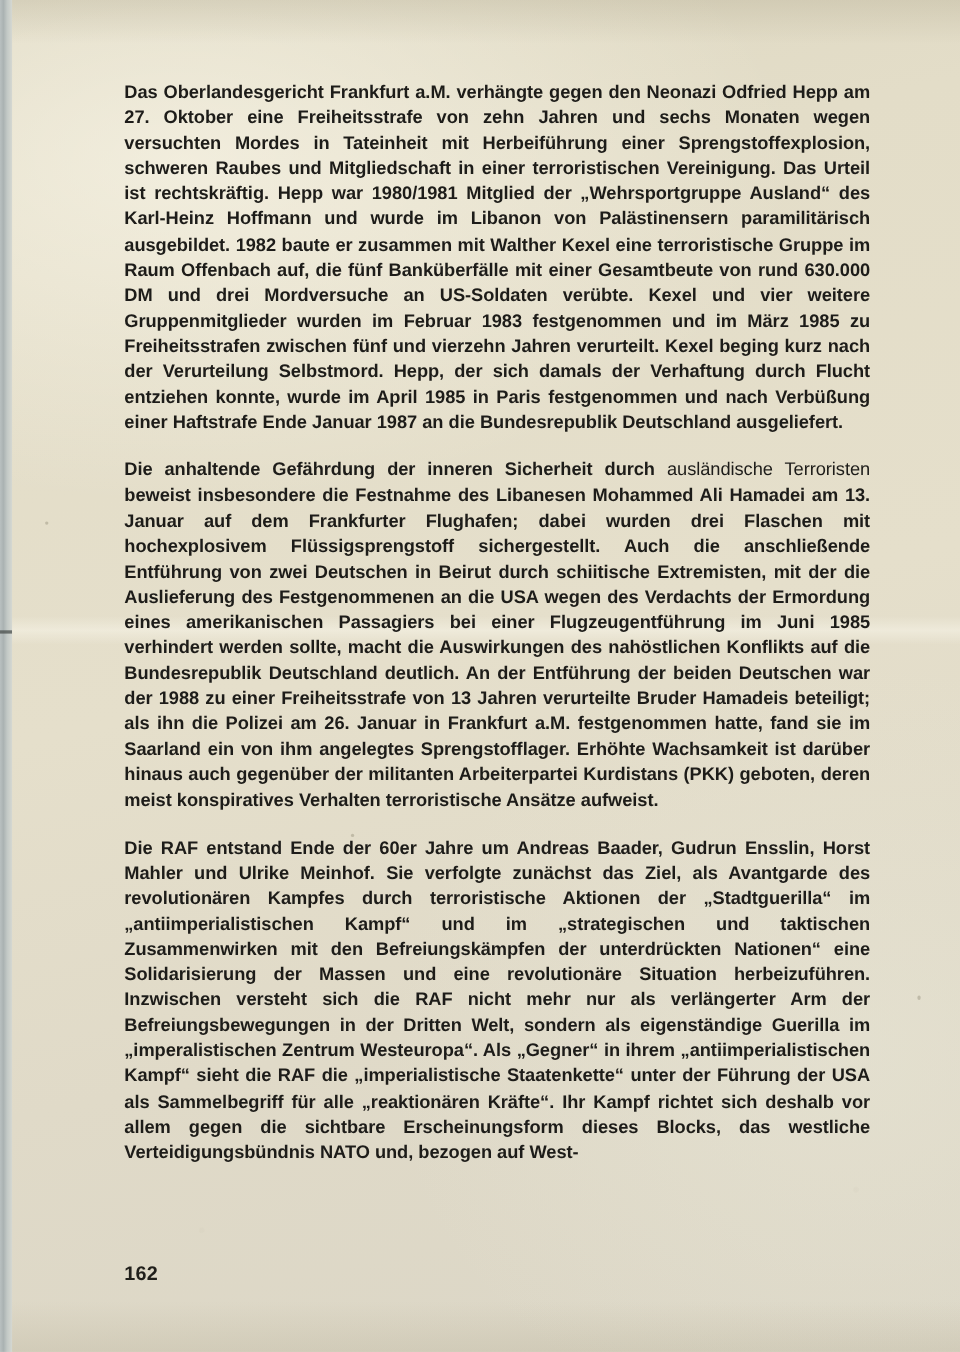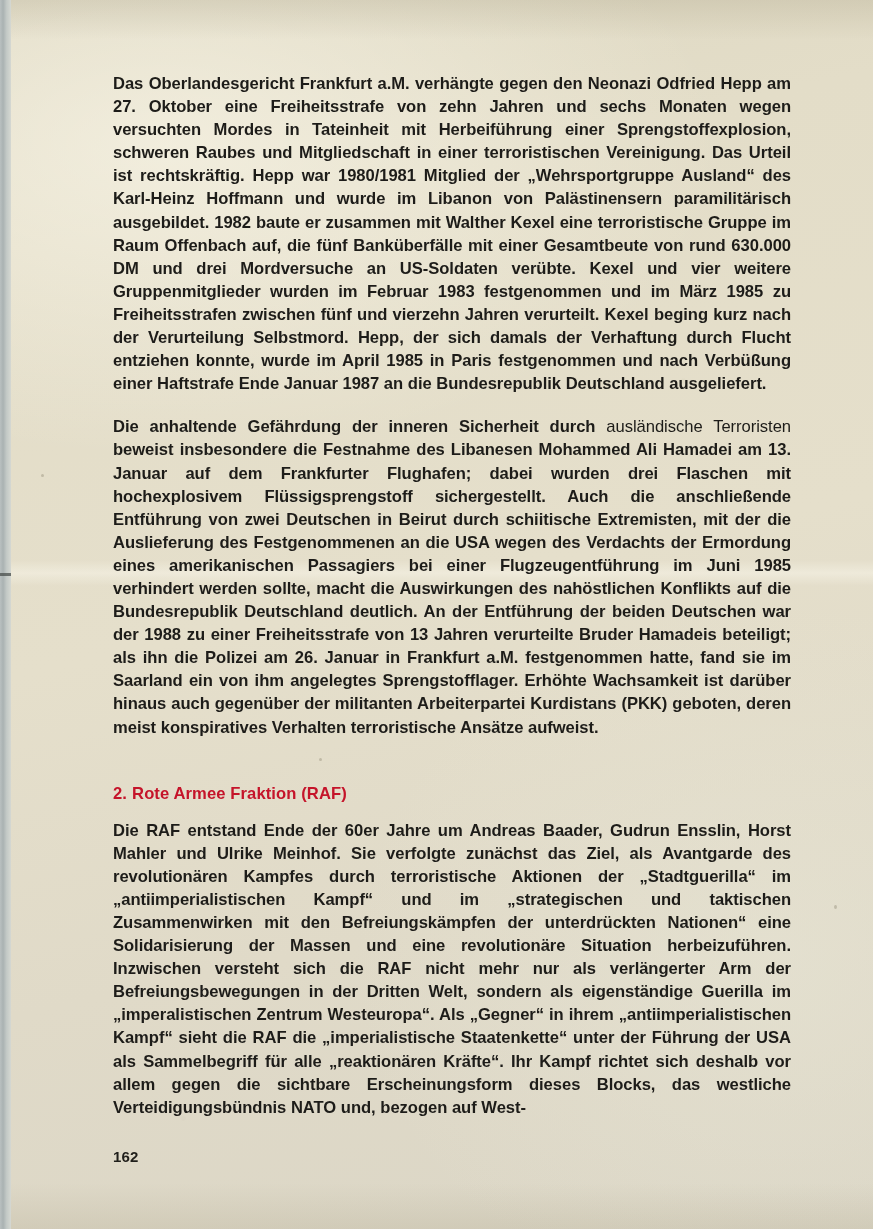--- a/index.html
+++ b/index.html
@@ -137,21 +137,21 @@
   .section-head .num {
     font-weight: 600;
     color: #c5142a;
     margin-right: 5px;
   }
 
   .folio {
     position: absolute;
     left: 102px;
     top: 1148px;
-    font-size: 15px;
+    font-size: 18px;
     font-weight: 700;
     color: #201f1b;
     letter-spacing: .2px;
   }
 
   
   .speck {
     position: absolute;
     background: rgba(120,114,95,.33);
     border-radius: 50%;
@@ -178,21 +178,20 @@
     <div class="speck" style="left:742px;top:224px;width:2px;height:2px;"></div>
     <div class="speck" style="left:823px;top:905px;width:3px;height:4px;"></div>
     <div class="speck" style="left:30px;top:474px;width:3px;height:3px;"></div>
 
     <div class="content">
 
       <p class="para">Das Oberlandesgericht Frankfurt a.M. verhängte gegen den Neonazi Odfried Hepp am 27. Oktober eine Freiheitsstrafe von zehn Jahren und sechs Monaten wegen versuchten Mordes in Tateinheit mit Herbeiführung einer Sprengstoffexplosion, schweren Raubes und Mitgliedschaft in einer terroristischen Vereinigung. Das Urteil ist rechtskräftig. Hepp war 1980/1981 Mitglied der „Wehrsportgruppe Ausland“ des Karl-Heinz Hoffmann und wurde im Libanon von Palästinensern paramilitärisch ausgebildet. 1982 baute er zusammen mit Walther Kexel eine terroristische Gruppe im Raum Offenbach auf, die fünf Banküberfälle mit einer Gesamtbeute von rund 630.000 DM und drei Mordversuche an US-Soldaten verübte. Kexel und vier weitere Gruppenmitglieder wurden im Februar 1983 festgenommen und im März 1985 zu Freiheitsstrafen zwischen fünf und vierzehn Jahren verurteilt. Kexel beging kurz nach der Verurteilung Selbstmord. Hepp, der sich damals der Verhaftung durch Flucht entziehen konnte, wurde im April 1985 in Paris festgenommen und nach Verbüßung einer Haftstrafe Ende Januar 1987 an die Bundesrepublik Deutschland ausgeliefert.</p>
 
       <p class="para"><span>Die anhaltende Gefährdung der inneren Sicherheit durch </span><b>ausländische Terroristen</b><span> beweist insbesondere die Festnahme des Libanesen Mohammed Ali Hamadei am 13. Januar auf dem Frankfurter Flughafen; dabei wurden drei Flaschen mit hochexplosivem Flüssigsprengstoff sichergestellt. Auch die anschließende Entführung von zwei Deutschen in Beirut durch schiitische Extremisten, mit der die Auslieferung des Festgenommenen an die USA wegen des Verdachts der Ermordung eines amerikanischen Passagiers bei einer Flugzeugentführung im Juni 1985 verhindert werden sollte, macht die Auswirkungen des nahöstlichen Konflikts auf die Bundesrepublik Deutschland deutlich. An der Entführung der beiden Deutschen war der 1988 zu einer Freiheitsstrafe von 13 Jahren verurteilte Bruder Hamadeis beteiligt; als ihn die Polizei am 26. Januar in Frankfurt a.M. festgenommen hatte, fand sie im Saarland ein von ihm angelegtes Sprengstofflager. Erhöhte Wachsamkeit ist darüber hinaus auch gegenüber der militanten Arbeiterpartei Kurdistans (PKK) geboten, deren meist konspiratives Verhalten terroristische Ansätze aufweist.</span></p>
 
-      <h2 class="section-head"><span class="num">2.</span><span>Rote Armee Fraktion (RAF)</span></h2>
 
       <p class="para">Die RAF entstand Ende der 60er Jahre um Andreas Baader, Gudrun Ensslin, Horst Mahler und Ulrike Meinhof. Sie verfolgte zunächst das Ziel, als Avantgarde des revolutionären Kampfes durch terroristische Aktionen der „Stadtguerilla“ im „antiimperialistischen Kampf“ und im „strategischen und taktischen Zusammenwirken mit den Befreiungskämpfen der unterdrückten Nationen“ eine Solidarisierung der Massen und eine revolutionäre Situation herbeizuführen. Inzwischen versteht sich die RAF nicht mehr nur als verlängerter Arm der Befreiungsbewegungen in der Dritten Welt, sondern als eigenständige Guerilla im „imperalistischen Zentrum Westeuropa“. Als „Gegner“ in ihrem „antiimperialistischen Kampf“ sieht die RAF die „imperialistische Staatenkette“ unter der Führung der USA als Sammelbegriff für alle „reaktionären Kräfte“. Ihr Kampf richtet sich deshalb vor allem gegen die sichtbare Erscheinungsform dieses Blocks, das westliche Verteidigungsbündnis NATO und, bezogen auf West-</p>
 
     </div>
 
     <div class="folio">162</div>
 
   </div>
 </div>
 

